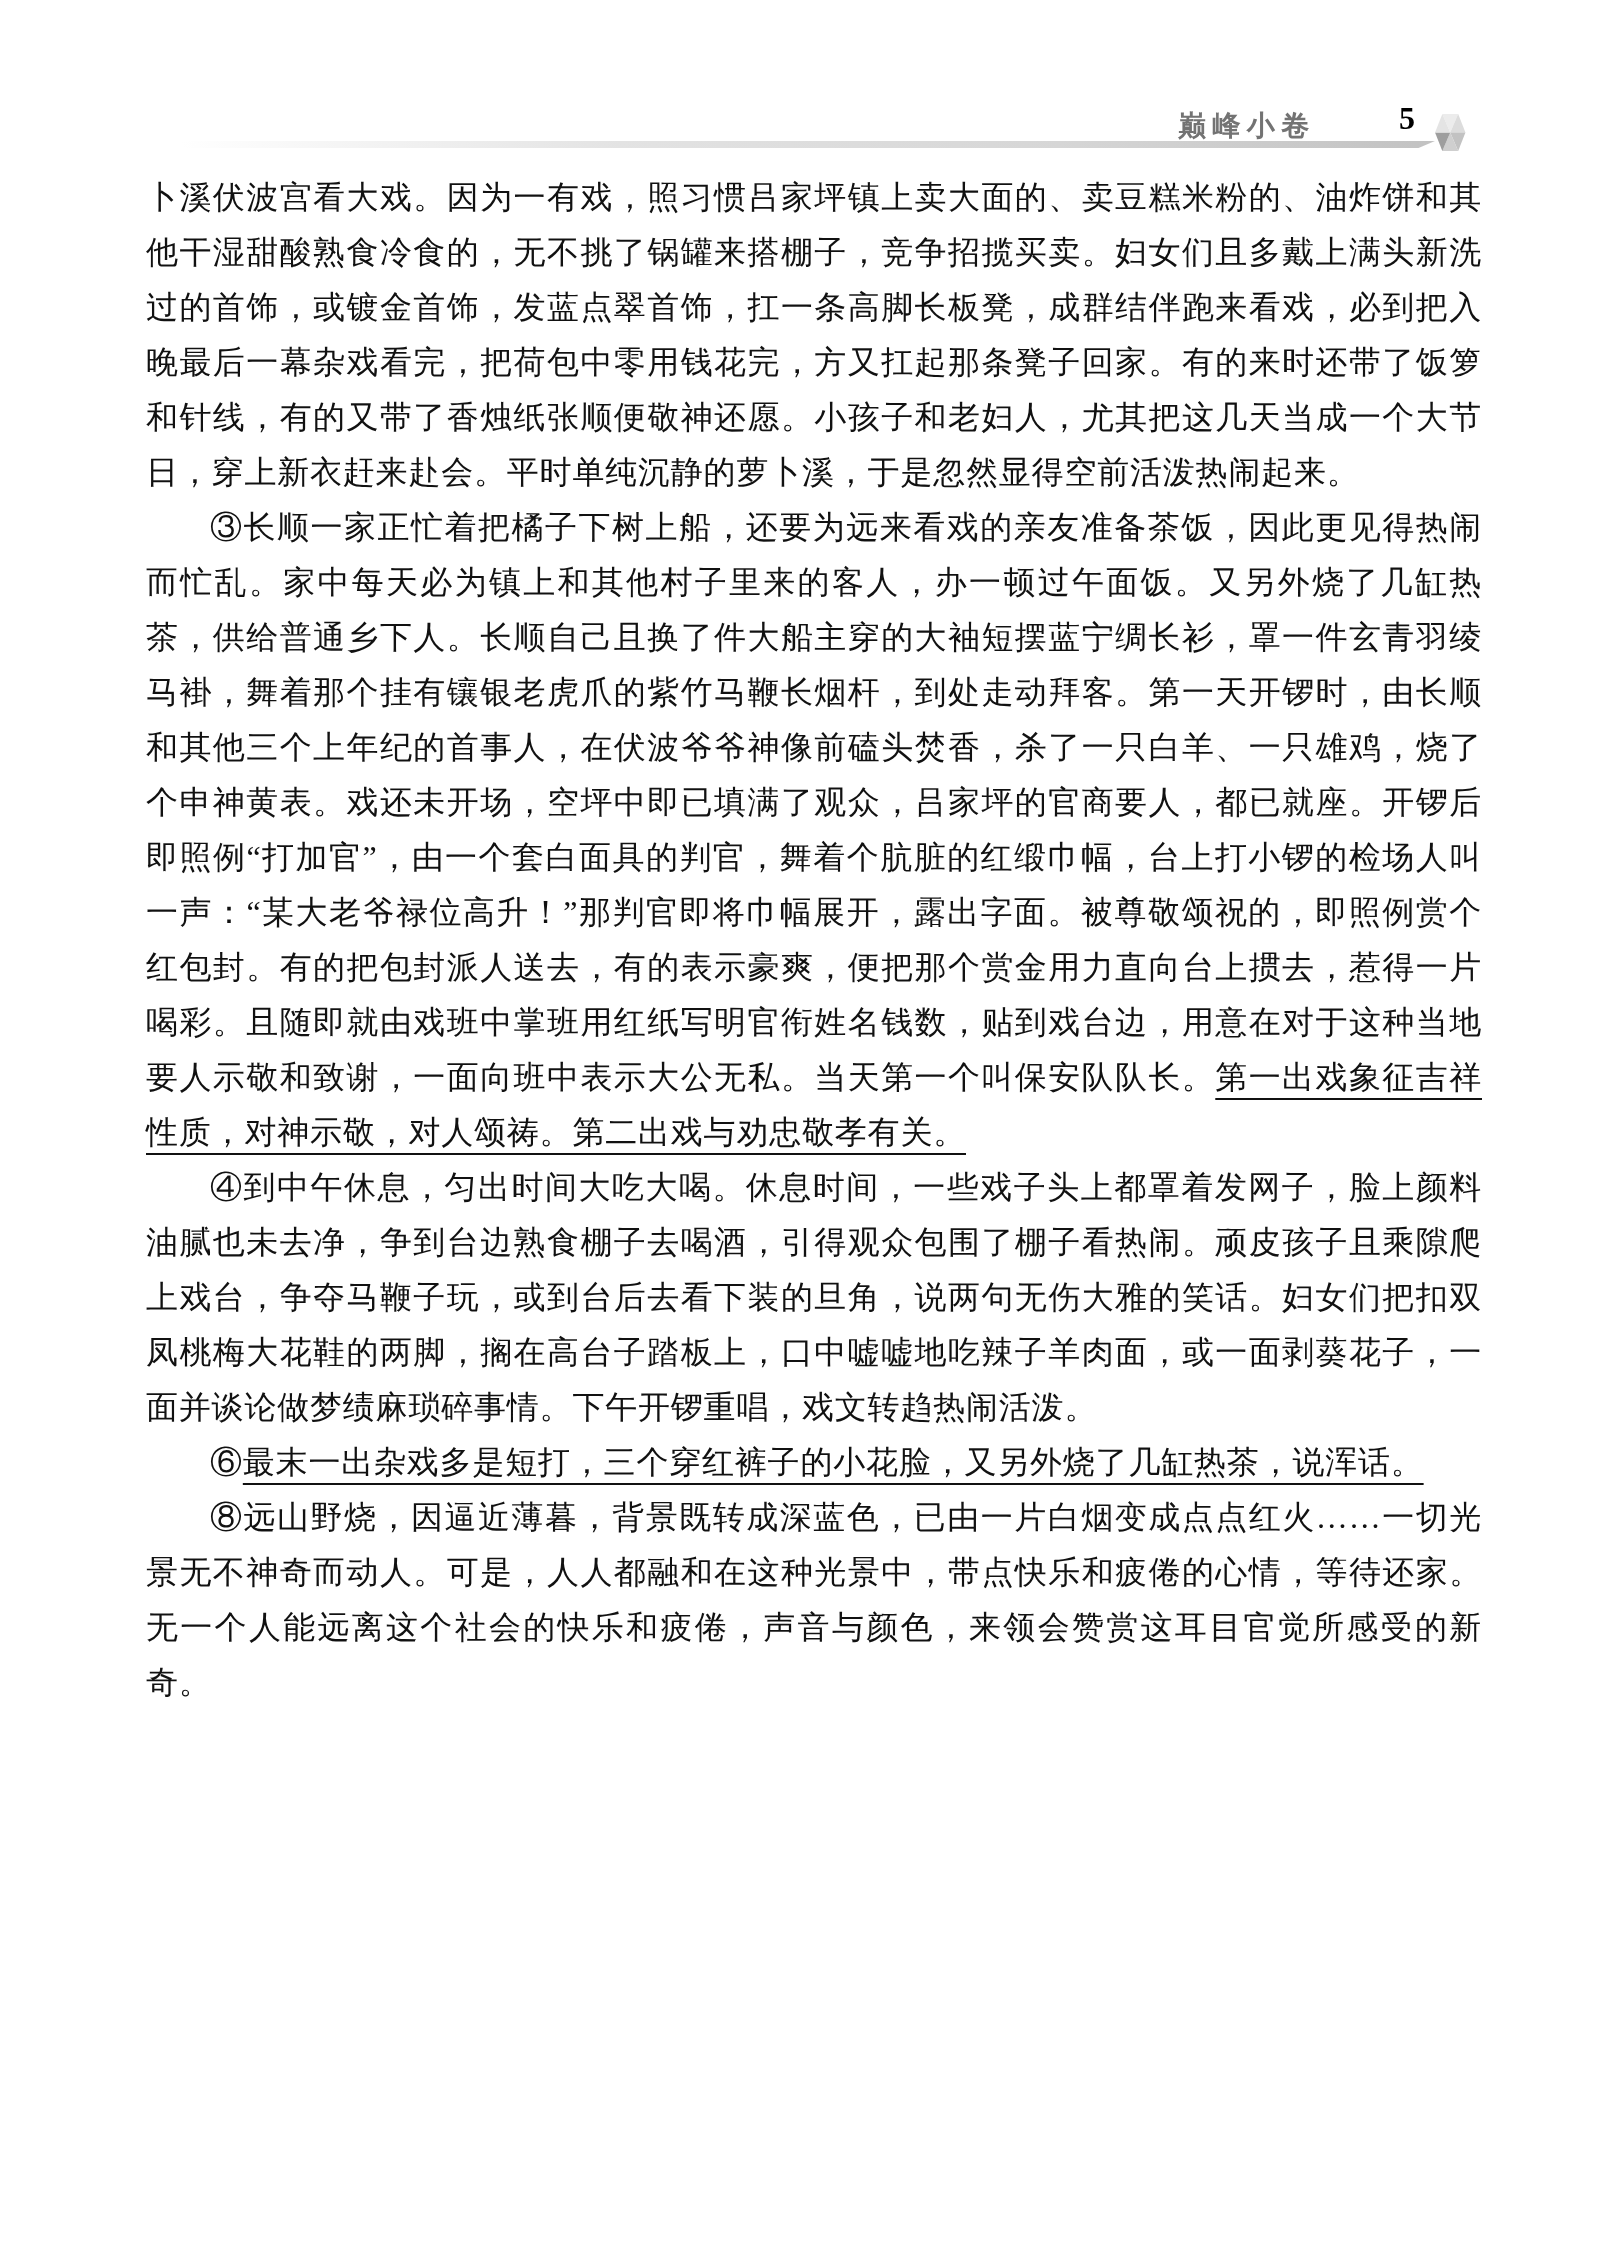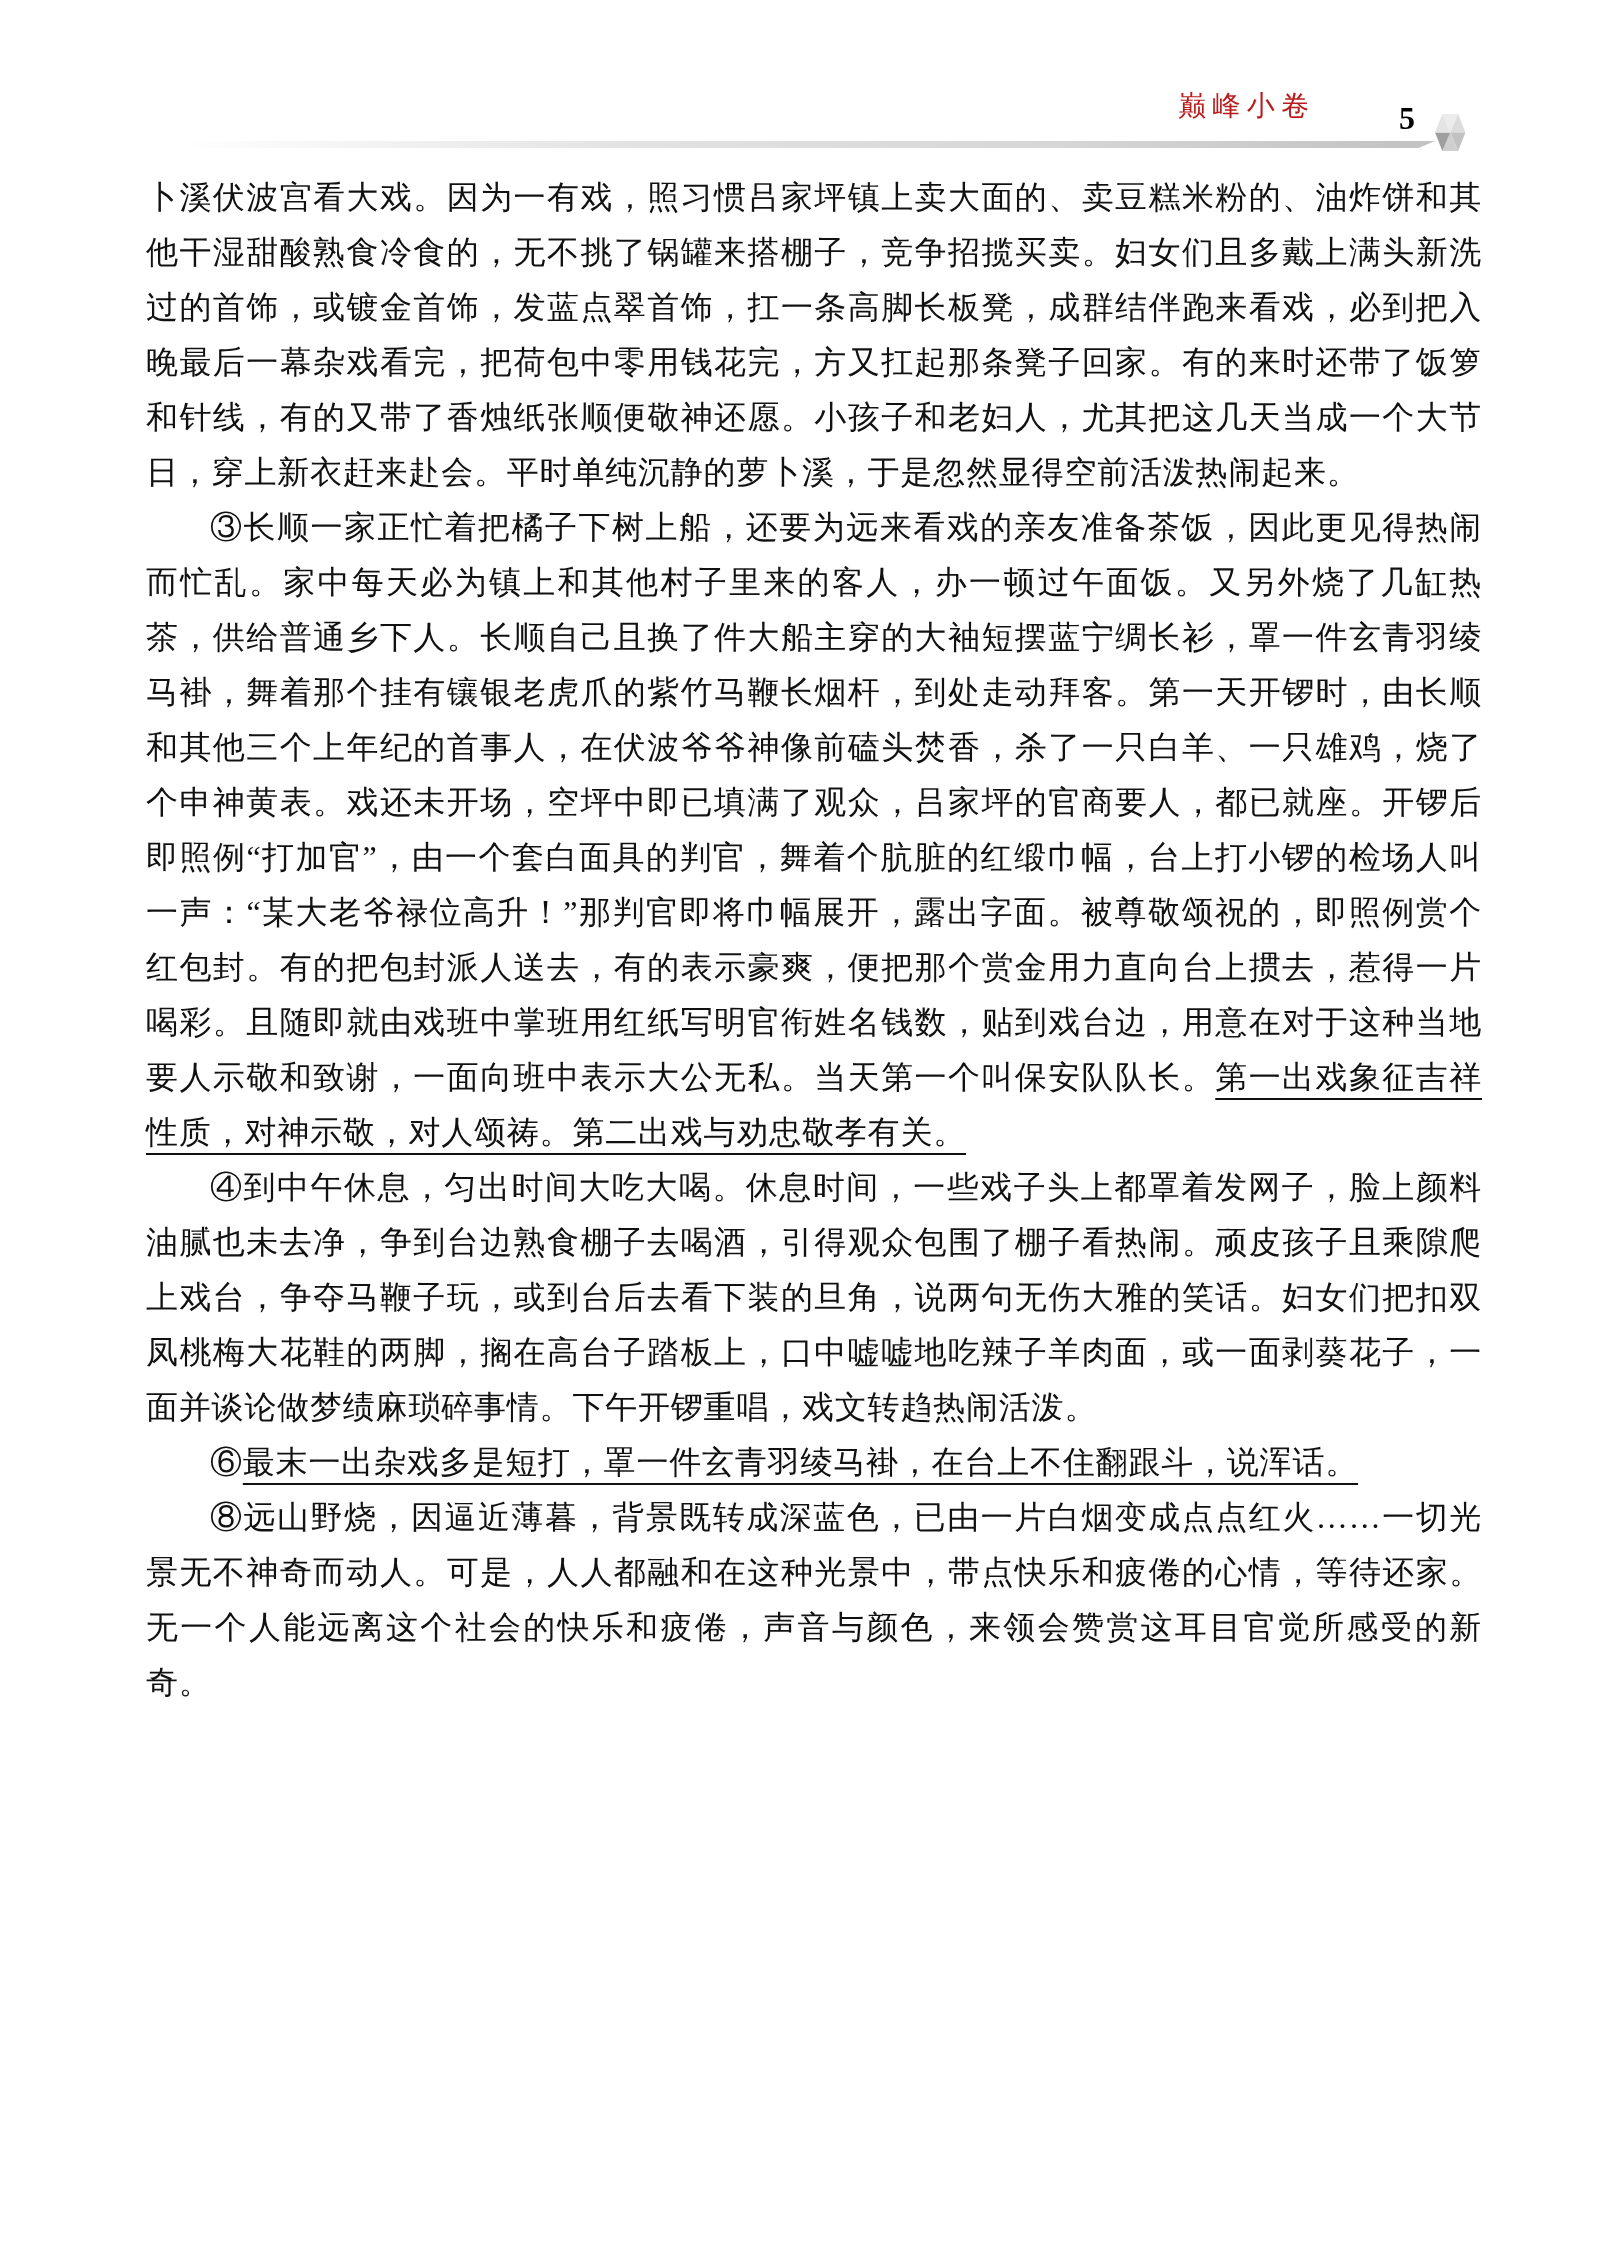--- a/index.html
+++ b/index.html
@@ -13,23 +13,23 @@
   }
 
   
   .header{position:absolute;top:0;left:0;right:0;height:172px;}
   .header-rule{
     position:absolute;top:141px;left:181px;width:1254px;height:7px;
     background:linear-gradient(to right, rgba(255,255,255,0) 0%, #e3e3e3 35%, #d6d6d6 70%, #c2c2c2 100%);
     clip-path:polygon(0 0,100% 0,calc(100% - 16.5px) 100%,0 100%);
   }
   .header-title{
-    position:absolute;top:92px;left:1178px;
+    position:absolute;top:112px;left:1178px;
     font-family:"Liberation Sans","DejaVu Sans",sans-serif;
-    font-weight:400;font-size:28px;letter-spacing:6.4px;color:#b91c1c;
+    font-weight:700;font-size:28px;letter-spacing:6.4px;color:#737373;
     line-height:1;
   }
   .header-page-number{
     position:absolute;top:102px;left:1399px;
     font-weight:700;font-size:32px;color:#000;line-height:1;
   }
   .header-ornament{position:absolute;top:114px;left:1435px;width:30.5px;height:37px;}
 
   
   .article{
@@ -69,21 +69,21 @@
 
   <div class="article">
 
     <p><span>卜溪伏波宫看大戏。因为一有戏，照习惯吕家坪镇上卖大面的、卖豆糕米粉的、油炸饼和其他干湿甜酸熟食冷食的，无不挑了锅罐来搭棚子，竞争招揽买卖。妇女们且多戴上满头新洗过的首饰，或镀金首饰，发蓝点翠首饰，扛一条高脚长板凳，成群结伴跑来看戏，必到把入晚最后一幕杂戏看完，把荷包中零用钱花完，方又扛起那条凳子回家。有的来时还带了饭箩和针线，有的又带了香烛纸张顺便敬神还愿。小孩子和老妇人，尤其把这几天当成一个大节日，穿上新衣赶来赴会。平时单纯沉静的萝卜溪，于是忽然显得空前活泼热闹起来。</span></p>
 
     <p class="indent"><span>③长顺一家正忙着把橘子下树上船，还要为远来看戏的亲友准备茶饭，因此更见得热闹而忙乱。家中每天必为镇上和其他村子里来的客人，办一顿过午面饭。又另外烧了几缸热茶，供给普通乡下人。长顺自己且换了件大船主穿的大袖短摆蓝宁绸长衫，罩一件玄青羽绫马褂，舞着那个挂有镶银老虎爪的紫竹马鞭长烟杆，到处走动拜客。第一天开锣时，由长顺和其他三个上年纪的首事人，在伏波爷爷神像前磕头焚香，杀了一只白羊、一只雄鸡，烧了个申神黄表。戏还未开场，空坪中即已填满了观众，吕家坪的官商要人，都已就座。开锣后即照例“打加官”，由一个套白面具的判官，舞着个肮脏的红缎巾幅，台上打小锣的检场人叫一声：“某大老爷禄位高升！”那判官即将巾幅展开，露出字面。被尊敬颂祝的，即照例赏个红包封。有的把包封派人送去，有的表示豪爽，便把那个赏金用力直向台上掼去，惹得一片喝彩。且随即就由戏班中掌班用红纸写明官衔姓名钱数，贴到戏台边，用意在对于这种当地要人示敬和致谢，一面向班中表示大公无私。当天第一个叫保安队队长。</span><span class="seg-u">第一出戏象征吉祥性质，对神示敬，对人颂祷。第二出戏与劝忠敬孝有关。</span></p>
 
     <p class="indent"><span>④到中午休息，匀出时间大吃大喝。休息时间，一些戏子头上都罩着发网子，脸上颜料油腻也未去净，争到台边熟食棚子去喝酒，引得观众包围了棚子看热闹。顽皮孩子且乘隙爬上戏台，争夺马鞭子玩，或到台后去看下装的旦角，说两句无伤大雅的笑话。妇女们把扣双凤桃梅大花鞋的两脚，搁在高台子踏板上，口中嘘嘘地吃辣子羊肉面，或一面剥葵花子，一面并谈论做梦绩麻琐碎事情。下午开锣重唱，戏文转趋热闹活泼。</span></p>
 
 
-    <p class="indent"><span>⑥</span><span class="seg-u">最末一出杂戏多是短打，罩一件玄青羽绫马褂，在台上不住翻跟斗，说浑话。</span></p>
+    <p class="indent"><span>⑥</span><span class="seg-u">最末一出杂戏多是短打，三个穿红裤子的小花脸，又另外烧了几缸热茶，说浑话。</span></p>
 
 
     <p class="indent"><span>⑧远山野烧，因逼近薄暮，背景既转成深蓝色，已由一片白烟变成点点红火……一切光景无不神奇而动人。可是，人人都融和在这种光景中，带点快乐和疲倦的心情，等待还家。无一个人能远离这个社会的快乐和疲倦，声音与颜色，来领会赞赏这耳目官觉所感受的新奇。</span></p>
 
 
   </div>
 
 </div>
 
 

